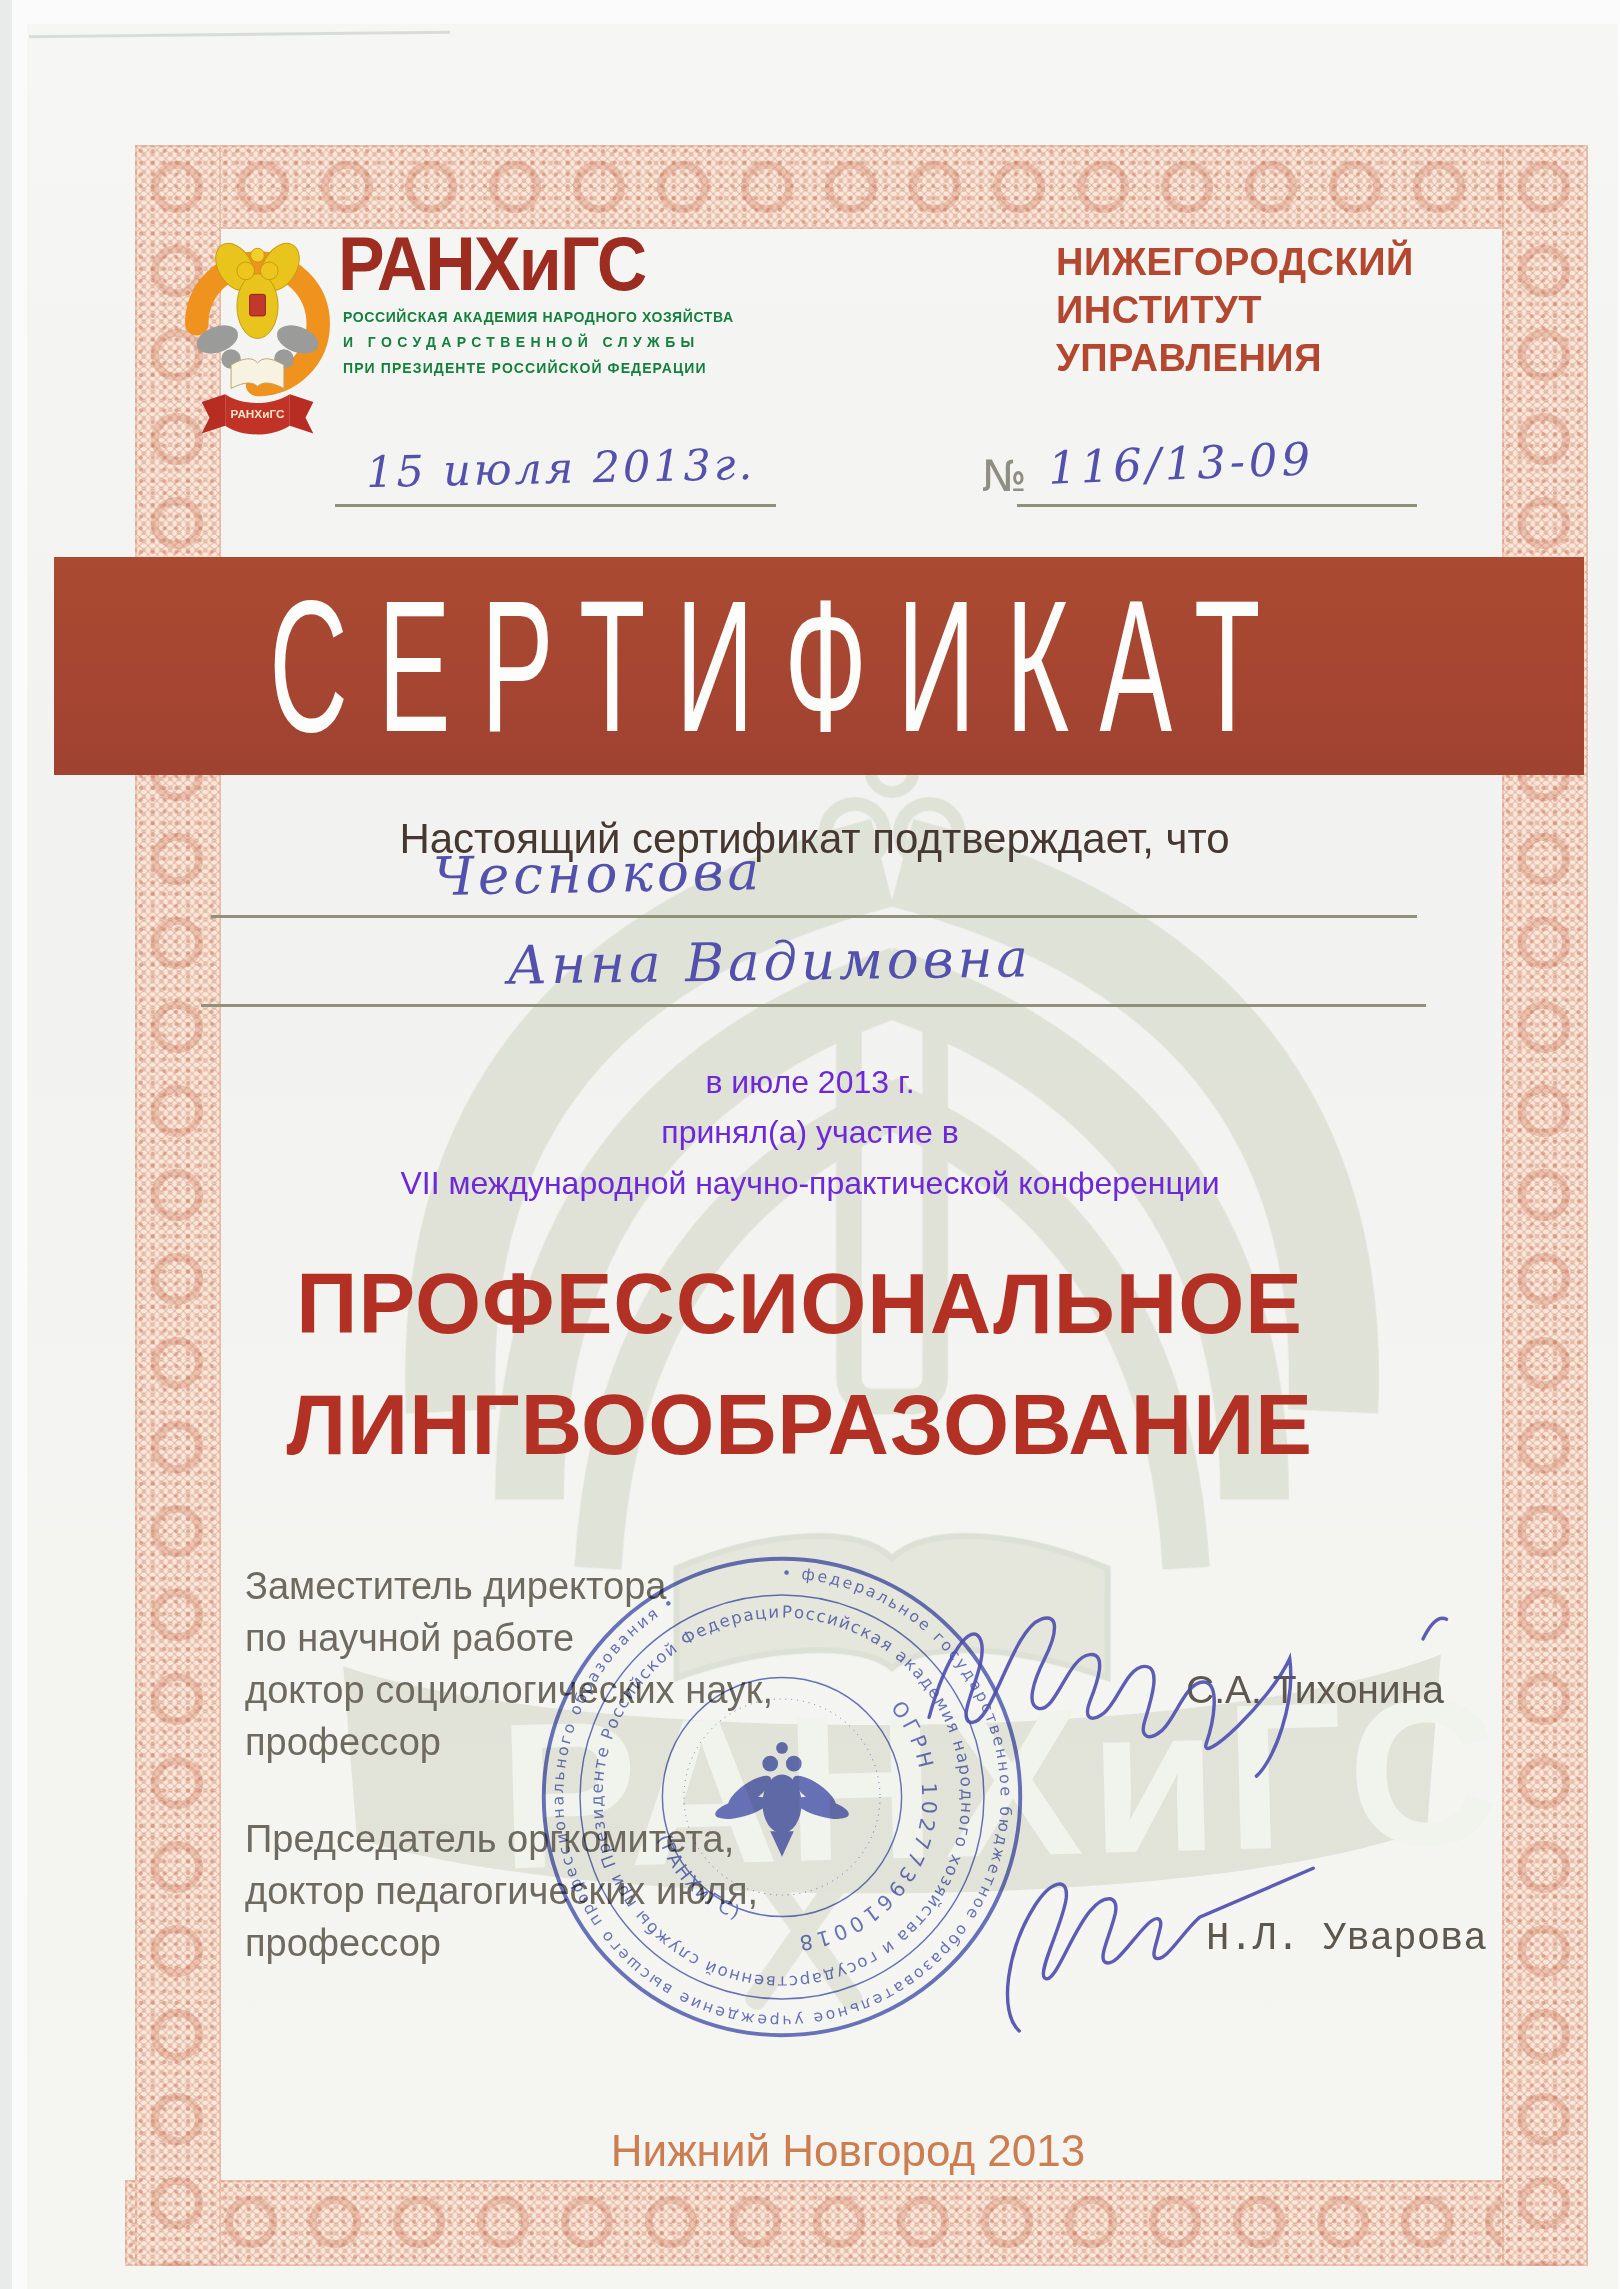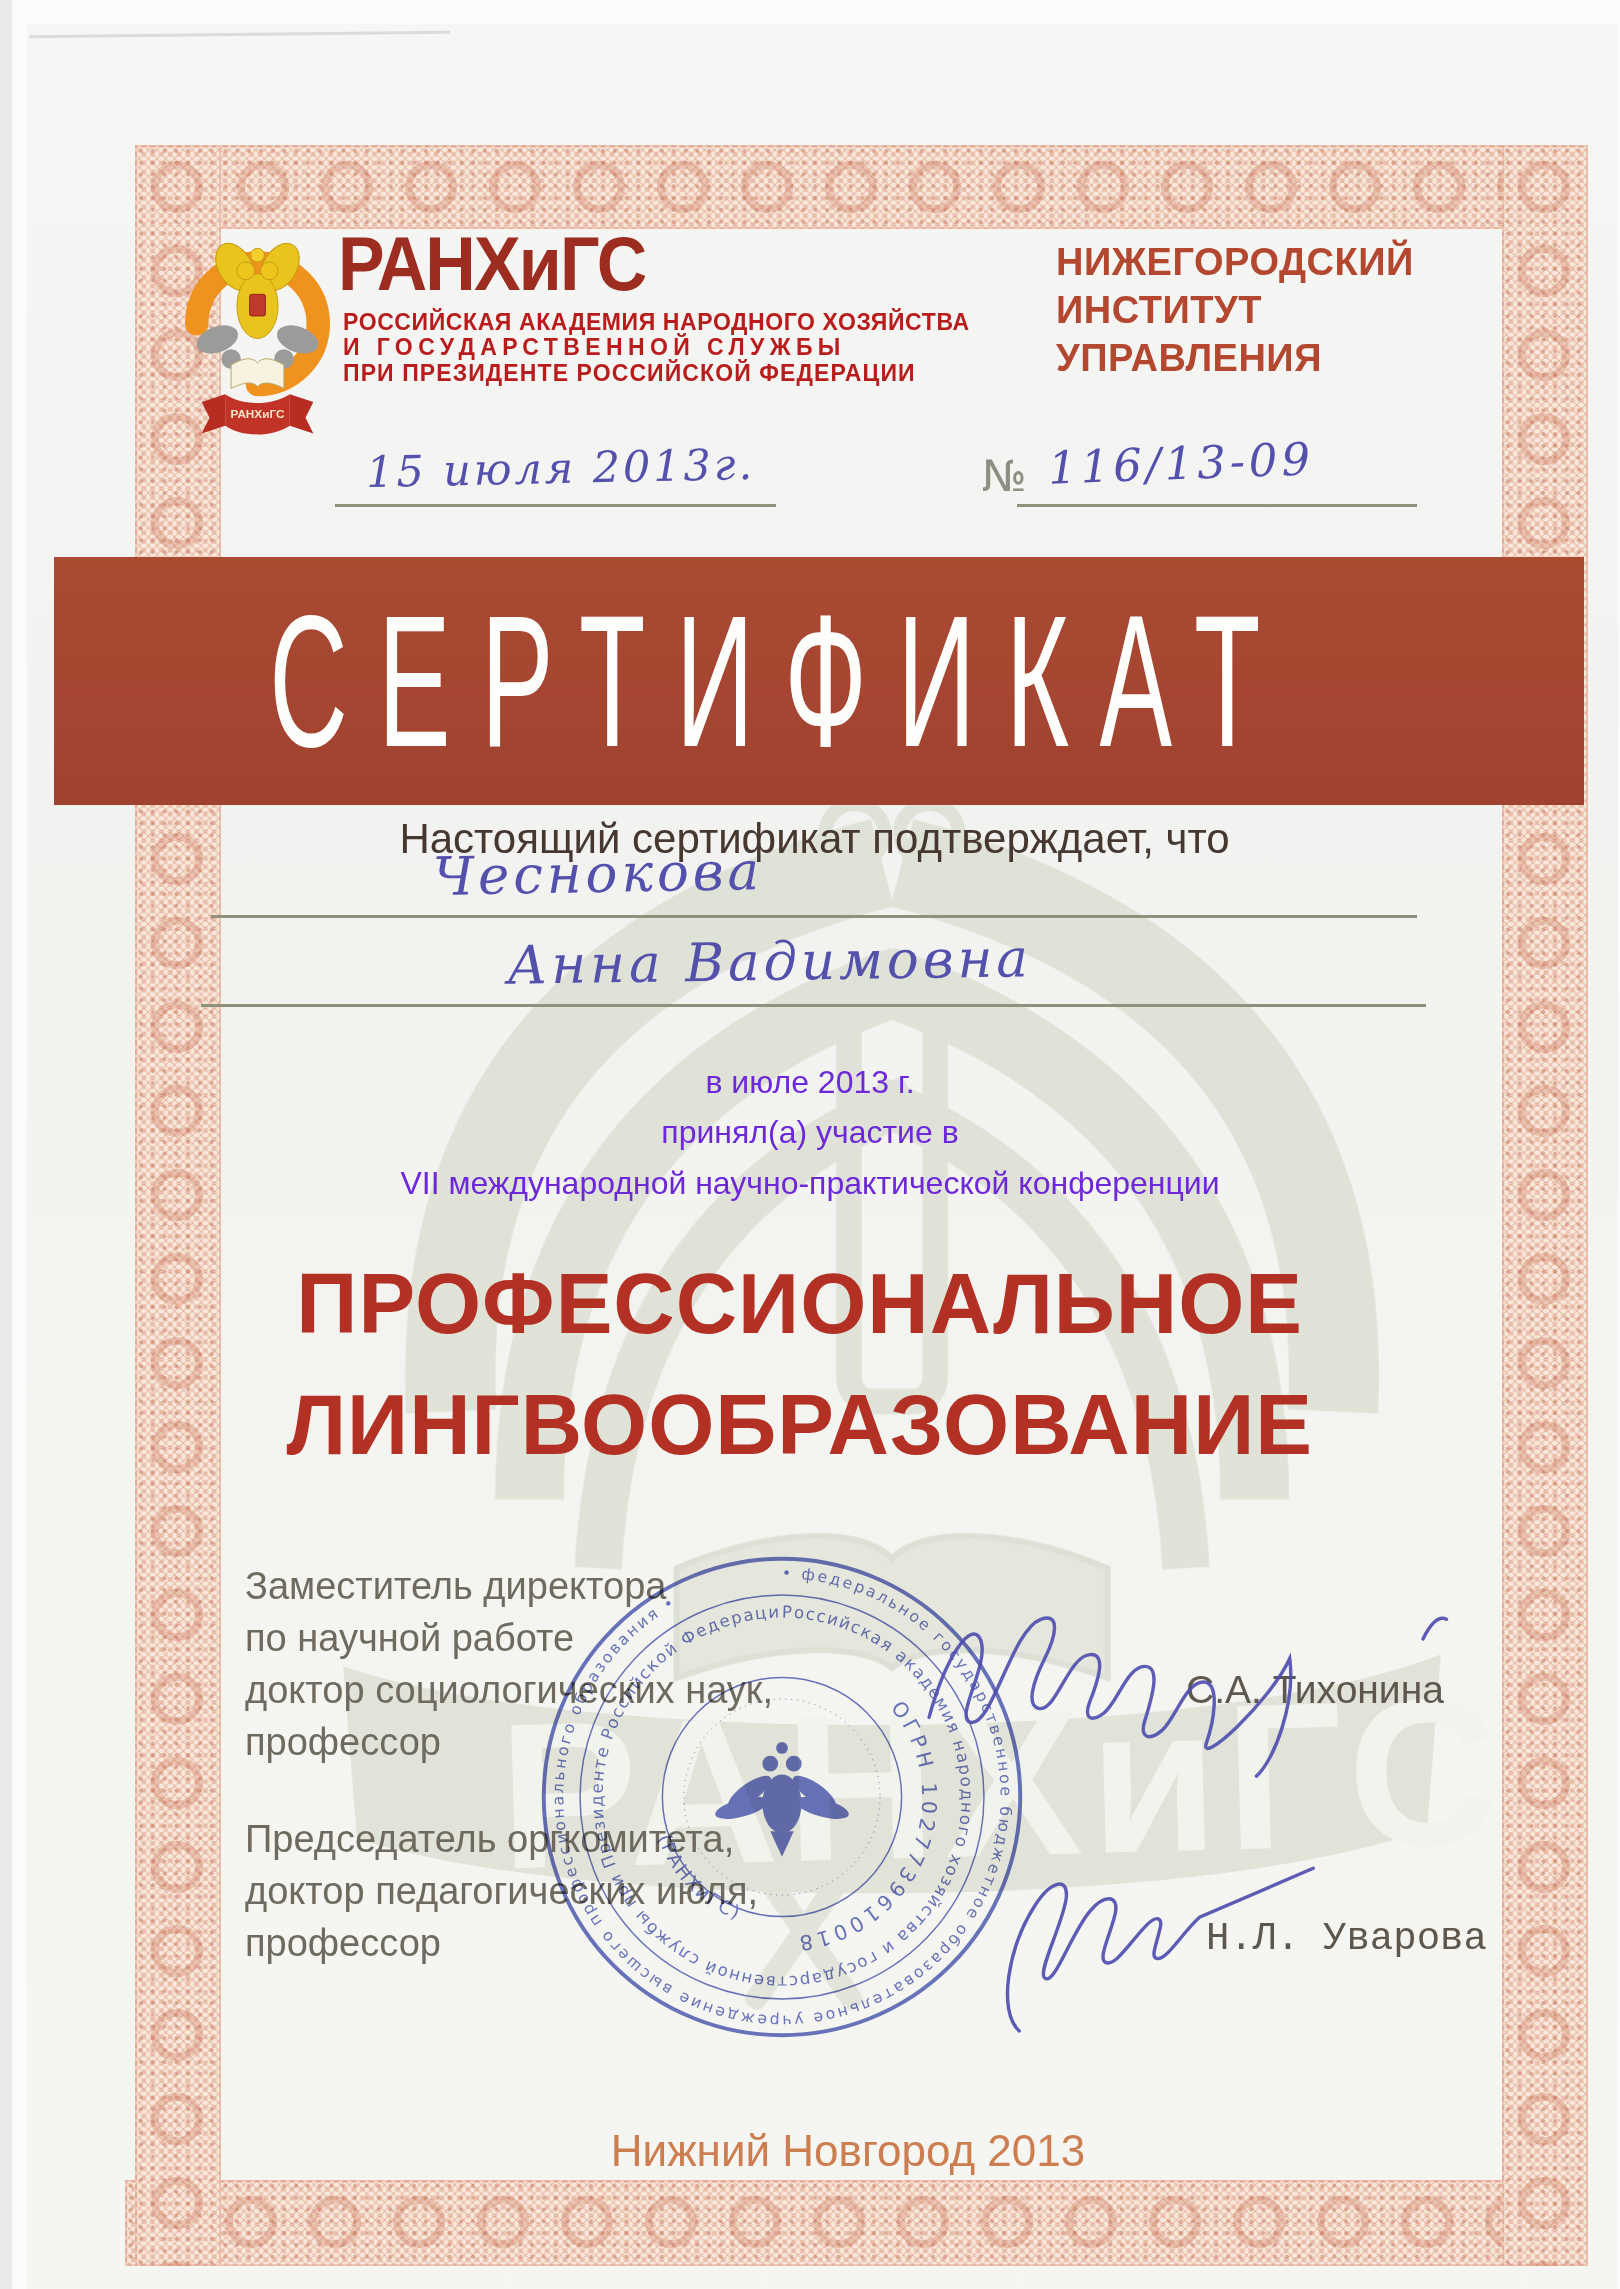--- a/index.html
+++ b/index.html
@@ -25,30 +25,30 @@
   .lace.left{left:135px;top:145px;width:86px;height:2121px;}
   .lace.right{left:1502px;top:145px;width:86px;height:2121px;}
 
   .abs{position:absolute;}
   .z3{z-index:3;}
   .print{color:#463831;padding-left:9px;}
 
   
   .logo-abbr{left:338px;top:220px;font-size:76px;font-weight:700;color:#9d2c21;
              letter-spacing:-2px;transform:scaleX(.92);transform-origin:left top;white-space:nowrap;}
-  .logo-sub{left:343px;color:#b91c1c;font-weight:700;font-size:23px;white-space:nowrap;}
+  .logo-sub{left:343px;color:#15803d;font-weight:700;font-size:14px;white-space:nowrap;}
   .inst{left:1056px;top:238px;font-size:38px;line-height:48px;font-weight:700;
         color:#b3472f;letter-spacing:0.5px;}
 
   
   .hand{font-family:"DejaVu Serif",serif;font-style:italic;color:#5451ad;white-space:nowrap;}
   .underline{height:2.9px;background:#90917a;z-index:3;}
 
   
-  .banner{left:54px;top:557px;width:1530px;height:248px;z-index:4;
+  .banner{left:54px;top:557px;width:1530px;height:218px;z-index:4;
           background:linear-gradient(180deg,#a94a31 0%,#a64632 55%,#9f4230 100%);
           display:flex;align-items:center;justify-content:center;}
   .banner-text{color:#fdfdfb;font-size:147px;font-weight:400;letter-spacing:41px;
                padding-left:41px;margin-right:108px;white-space:nowrap;
                transform:scale(.74,1.27);}
 
   .center-line{left:0;right:0;text-align:center;white-space:nowrap;}
   .statement{top:815px;font-size:42px;}
   .bodyline{font-size:32px;color:#6d28d9;}
   .conf-title{right:20.6px;font-size:85px;font-weight:700;color:#b23124;letter-spacing:1px;}

